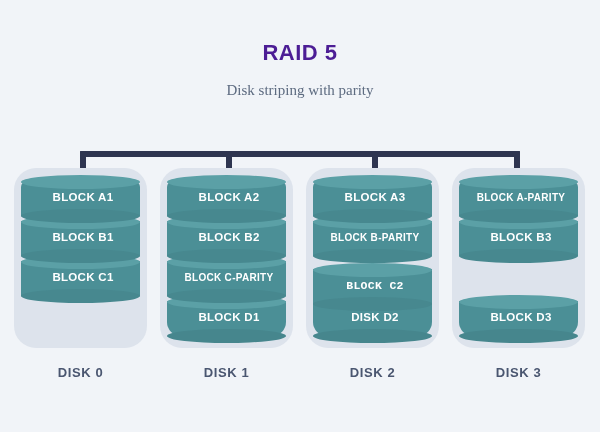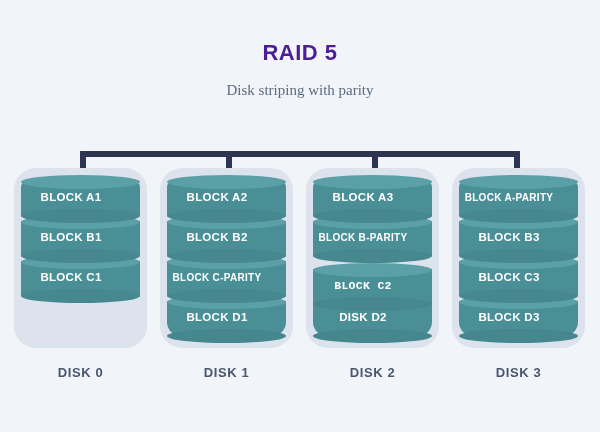--- a/index.html
+++ b/index.html
@@ -131,20 +131,21 @@
     display: flex;
     align-items: center;
     justify-content: center;
     color: #ffffff;
     font-size: 11.5px;
     font-weight: bold;
     letter-spacing: 0.3px;
     z-index: 3;
     text-align: center;
     line-height: 1;
+    padding-left: 12px;
   }
   .platter .label.small { font-size: 10px; }
 
   
   .disk-caption {
     position: absolute;
     top: 365px;
     width: 133px;
     text-align: center;
     font-size: 13px;
@@ -256,26 +257,20 @@
             <div class="body"></div>
             <div class="bot-ell"></div>
             <div class="top-ell"></div>
             <div class="label small">BLOCK A-PARITY</div>
           </div>
           <div class="platter" style="top: 40px; z-index: 9;">
             <div class="body"></div>
             <div class="bot-ell"></div>
             <div class="top-ell"></div>
             <div class="label">BLOCK B3</div>
-          </div>
-          <div class="platter" style="top: 80px; z-index: 8;">
-            <div class="body"></div>
-            <div class="bot-ell"></div>
-            <div class="top-ell"></div>
-            <div class="label">BLOCK C3</div>
           </div>
           <div class="platter last" style="top: 120px; z-index: 7;">
             <div class="body"></div>
             <div class="bot-ell"></div>
             <div class="top-ell"></div>
             <div class="label">BLOCK D3</div>
           </div>
         </div>
       </div>
     </div>

